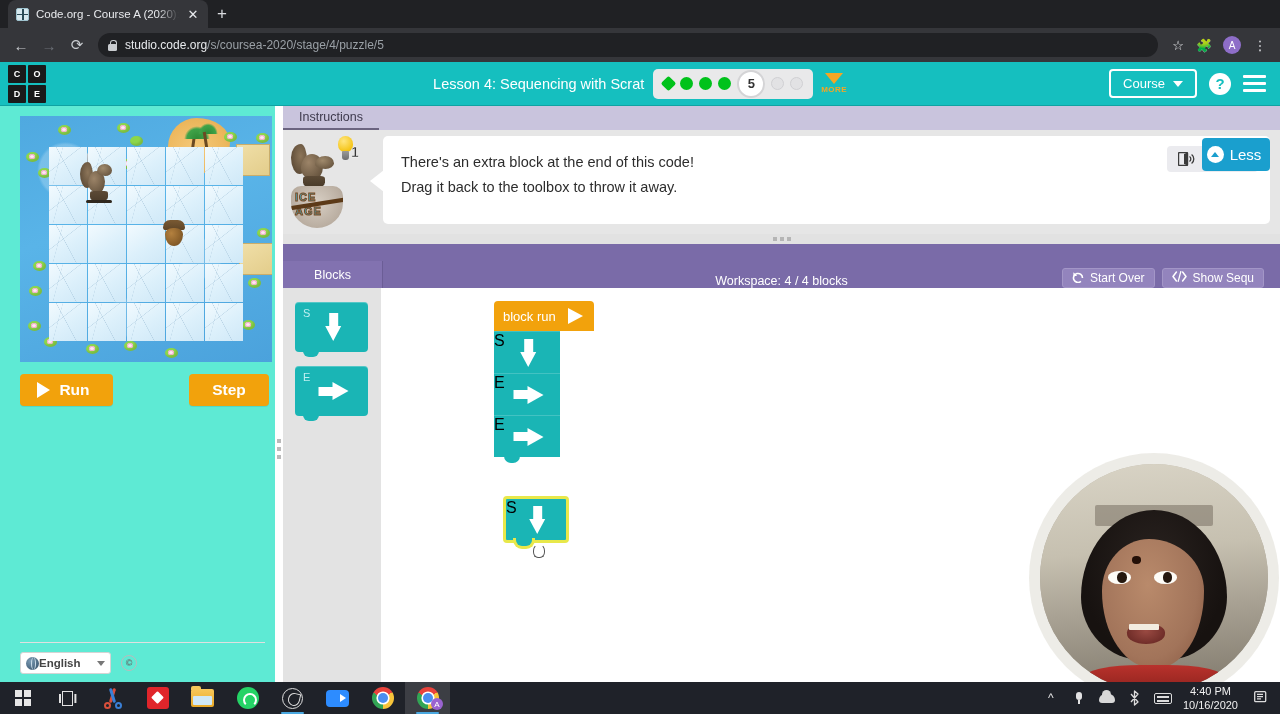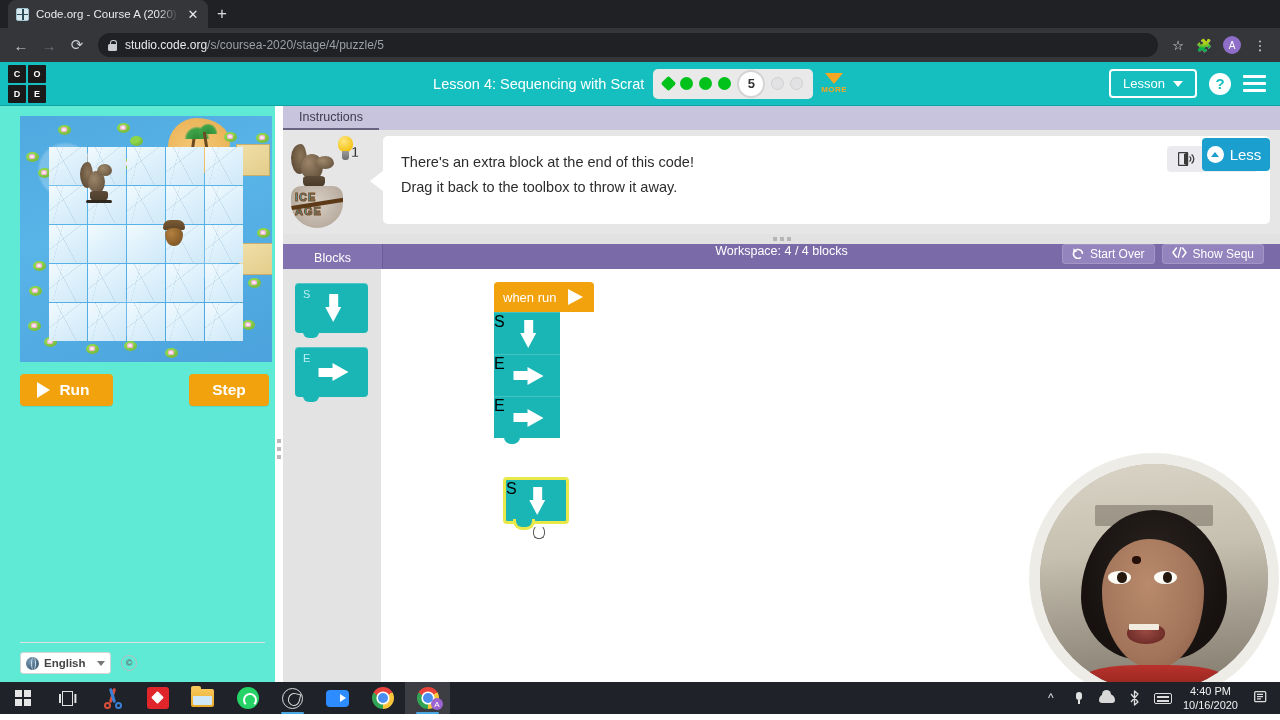--- a/index.html
+++ b/index.html
@@ -266,21 +266,21 @@
     width: 0; height: 0; border-left: 13px solid #fff;
     border-top: 8px solid transparent; border-bottom: 8px solid transparent;
   }
   #left-footer {
     position: absolute; left: 20px; right: 10px; bottom: 8px;
     border-top: 1px solid #e0e0e0; padding-top: 9px;
     display: flex; align-items: center; gap: 10px;
   }
   #lang-select {
     border: 1px solid #d4d4d4; border-radius: 3px; height: 22px; width: 91px;
-    display: flex; align-items: center; padding: 0 5px; gap: 5px;
+    display: flex; align-items: center; padding: 0 5px; 
     background: #fff; font-size: 11.5px; color: #444;
   }
   .globe {
     width: 13px; height: 13px; border-radius: 50%;
     background: radial-gradient(circle at 35% 32%, #7b9cb5 0%, #3e5a72 80%);
     position: relative; flex: 0 0 13px;
   }
   .globe::after {
     content: ""; position: absolute; left: 5px; top: 0; width: 3px;
     height: 13px; border-left: 1px solid #cfe0ec; border-right: 1px solid #cfe0ec;
@@ -399,21 +399,21 @@
     border-right: 4.5px solid transparent; border-bottom: 5.5px solid #1a9fce;
   }
   #h-splitter {
     height: 10px; background: #e2e2e2; display: flex; align-items: center;
     justify-content: center; gap: 3px;
   }
   #h-splitter i { width: 4px; height: 4px; background: #b5b5b5; display: block; }
 
   
   #ws-toolbar {
-    height: 25px; background: #7a6ba8; display: flex; align-items: flex-start;
+    height: 44px; background: #7a6ba8; display: flex; align-items: flex-end;
     position: relative;
   }
   #blocks-tab {
     width: 100px; height: 27px; background: #8272b0; color: #fff;
     font-size: 12.5px; display: flex; align-items: center;
     justify-content: center; border-right: 1px solid #6b5d96;
   }
   #ws-count {
     position: absolute; left: 0; right: 0; text-align: center;
     color: #fff; font-size: 12.5px; pointer-events: none;
@@ -750,21 +750,21 @@
       <span class="bub empty"></span>
       <span class="bub empty"></span>
     </div>
     <div id="more-btn" style="pointer-events:auto">
       <span id="more-tri"></span>
       <span id="more-label">MORE</span>
     </div>
   </div>
   <div id="header-right">
     <div id="user-chip">
-      <span>Lesson</span>
+      <span>Course</span>
       <span class="caret-down"></span>
     </div>
     <div id="help-icon">?</div>
     <div id="hamburger">
         <i></i>
         <i></i>
         <i></i>
       </div>
   </div>
 </div>
@@ -981,21 +981,21 @@
           <span class="arrow-right">
               <i class="stem"></i>
               <i class="head"></i>
             </span>
         </div>
       </div>
 
       <div id="canvas">
         <div id="program">
           <div id="when-run">
-            <span>when run</span>
+            <span>block run</span>
             <span class="wtri"></span>
           </div>
           <div class="prog-blk" id="prog-blk-1">
             <span class="lbl">S</span>
             <span class="arrow-down">
                 <i class="stem"></i>
                 <i class="head"></i>
               </span>
           </div>
           <div class="prog-blk" id="prog-blk-2">

